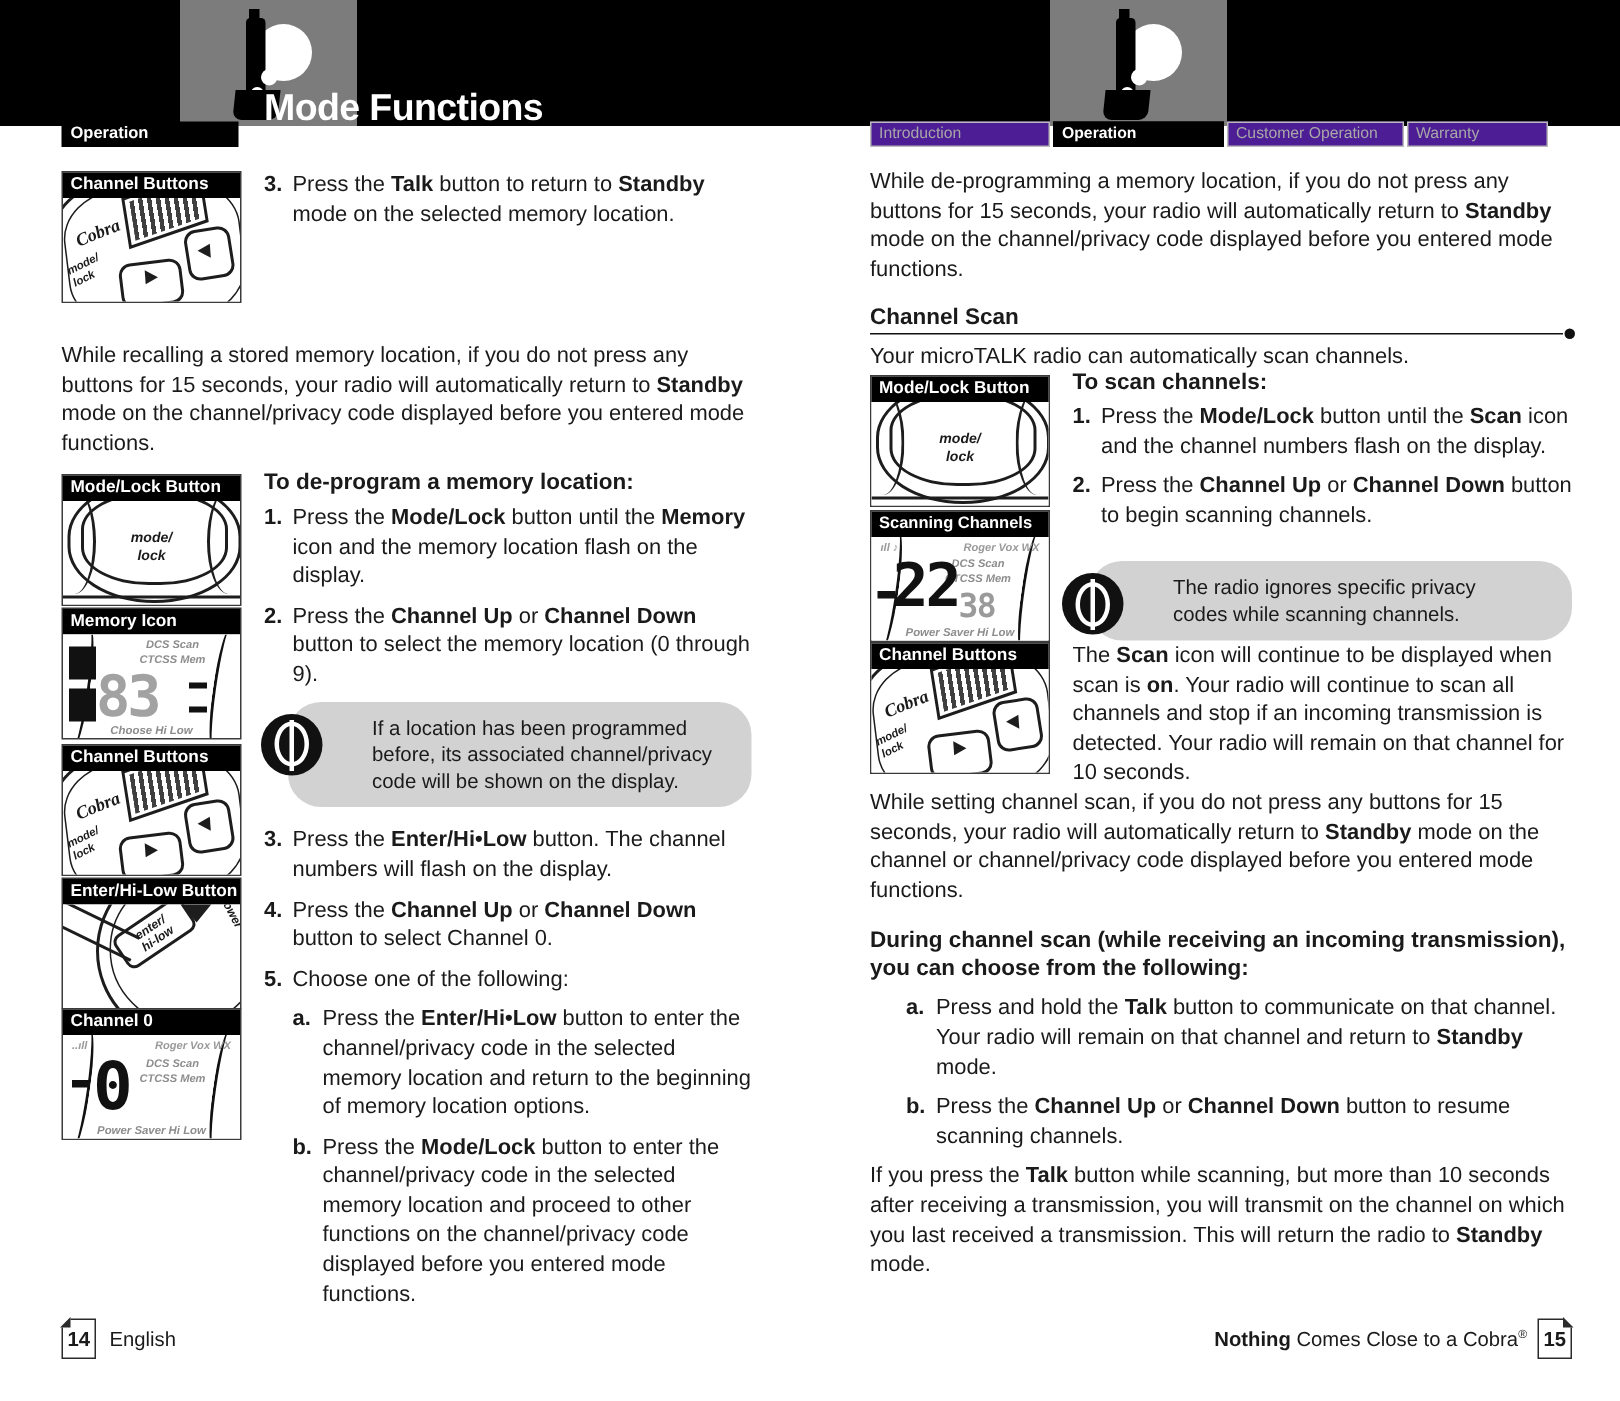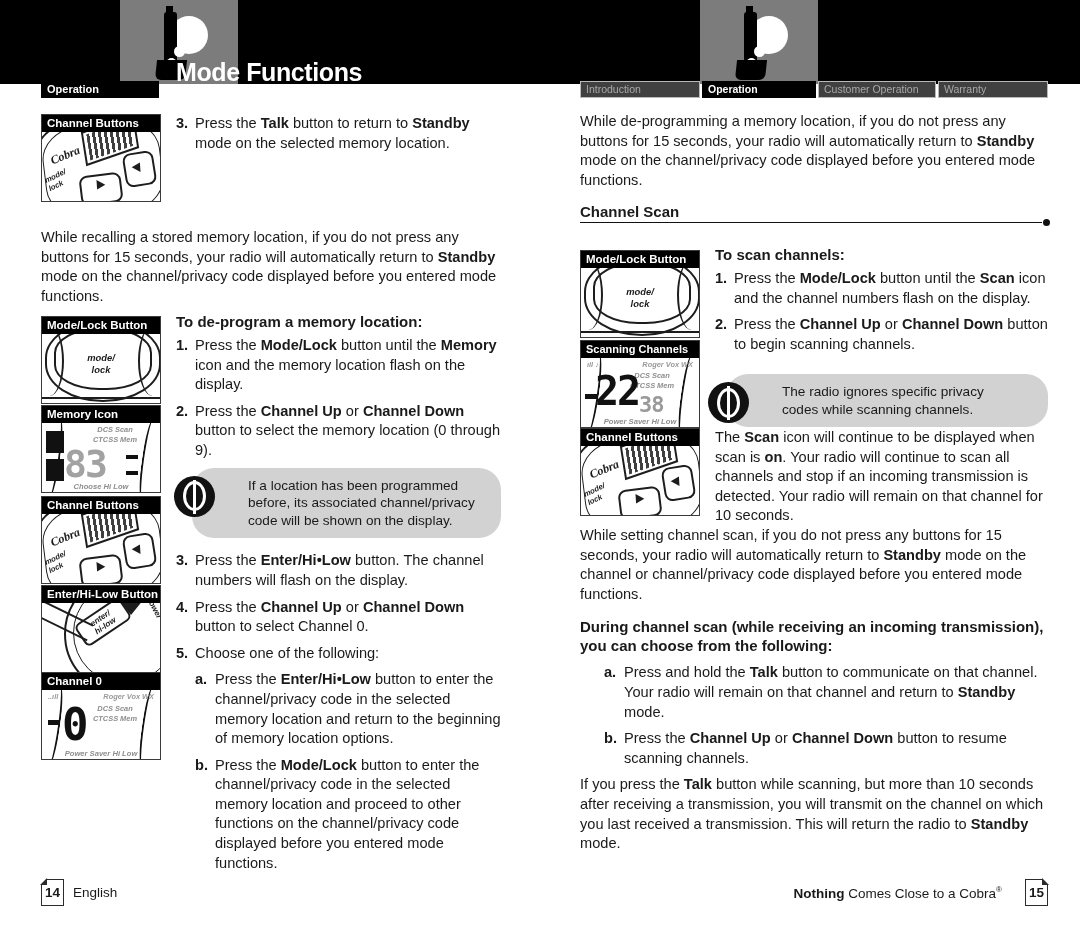--- a/index.html
+++ b/index.html
@@ -47,27 +47,27 @@
     position:absolute;left:41px;top:81px;width:118px;height:17px;background:#000;
     color:#fff;font-size:11px;font-weight:bold;line-height:17px;padding-left:6px;
     box-sizing:border-box;
   }
 
   
   .tabs{position:absolute;left:580px;top:81px;width:468px;height:17px;display:flex;}
   .tab{
     height:17px;border:1px solid #b9b9b9;box-sizing:border-box;
     font-size:10.5px;line-height:15px;padding-left:5px;color:#a8a8a8;
-    background:#404040;margin-right:2px;white-space:nowrap;
+    background:#4c1d95;margin-right:2px;white-space:nowrap;
   }
   .tab.active{background:#000;color:#fff;font-weight:bold;border-color:#000;}
   .tab.t1{width:120px;}
   .tab.t2{width:114px;}
   .tab.t3{width:118px;}
-  .tab.t4{width:110px;margin-right:0;}
+  .tab.t4{width:94px;margin-right:0;}
 
   
   .col{position:absolute;top:108px;}
   .col-left{left:41px;width:460px;}
 
   
   .para{
     font-size:14.6px;line-height:19.6px;color:#1a1a1a;margin:0 0 13px 0;
   }
   b{font-weight:bold;}
@@ -254,21 +254,21 @@
   }
   .pagenum.tl:before{
     content:"";position:absolute;left:-1.6px;top:-1.6px;
     border-top:7px solid #fff;border-right:7px solid #2b2b2b;
   }
   .pagenum.tr:before{
     content:"";position:absolute;right:-1.6px;top:-1.6px;
     border-top:7px solid #fff;border-left:7px solid #2b2b2b;
   }
   .foot-label{margin-left:9px;font-size:13.5px;}
-  .foot-text{margin-right:23px;font-size:13.5px;}
+  .foot-text{margin-right:7px;font-size:13.5px;}
   .foot-text sup{font-size:8px;vertical-align:super;}
 
   
   .scan-head{position:relative;margin:0 0 4px 0;}
   .scan-head .t{font-size:15px;font-weight:bold;}
   .scan-head .rule{
     position:absolute;left:0;right:8px;bottom:-2px;height:1.6px;background:#111;
   }
   .scan-head .dot{
     position:absolute;right:0;bottom:-5px;width:7px;height:7px;border-radius:50%;background:#111;
@@ -530,20 +530,21 @@
   </div>
 
   <div style="position:absolute;left:580px;top:112px;width:470px;">
     <p class="para"><span>While de-programming a memory location, if you do not press any buttons for 15 seconds, your radio will automatically return to </span><b>Standby</b><span> mode on the channel/privacy code displayed before you entered mode functions.</span></p>
 
     <div class="scan-head">
       <span class="t">Channel Scan</span>
       <span class="rule"></span>
       <span class="dot"></span>
     </div>
+    <p class="para" style="margin-top:8px;margin-bottom:6px;">Your microTALK radio can automatically scan channels.</p>
   </div>
 
   <div style="position:absolute;left:715px;top:246px;width:335px;">
     <div class="h-sub">To scan channels:</div>
     <div class="step">
       <span class="num">1.</span>
       <span class="txt"><span>Press the </span><b>Mode/Lock</b><span> button until the </span><b>Scan</b><span> icon and the channel numbers flash on the display.</span></span>
     </div>
     <div class="step">
       <span class="num">2.</span>

